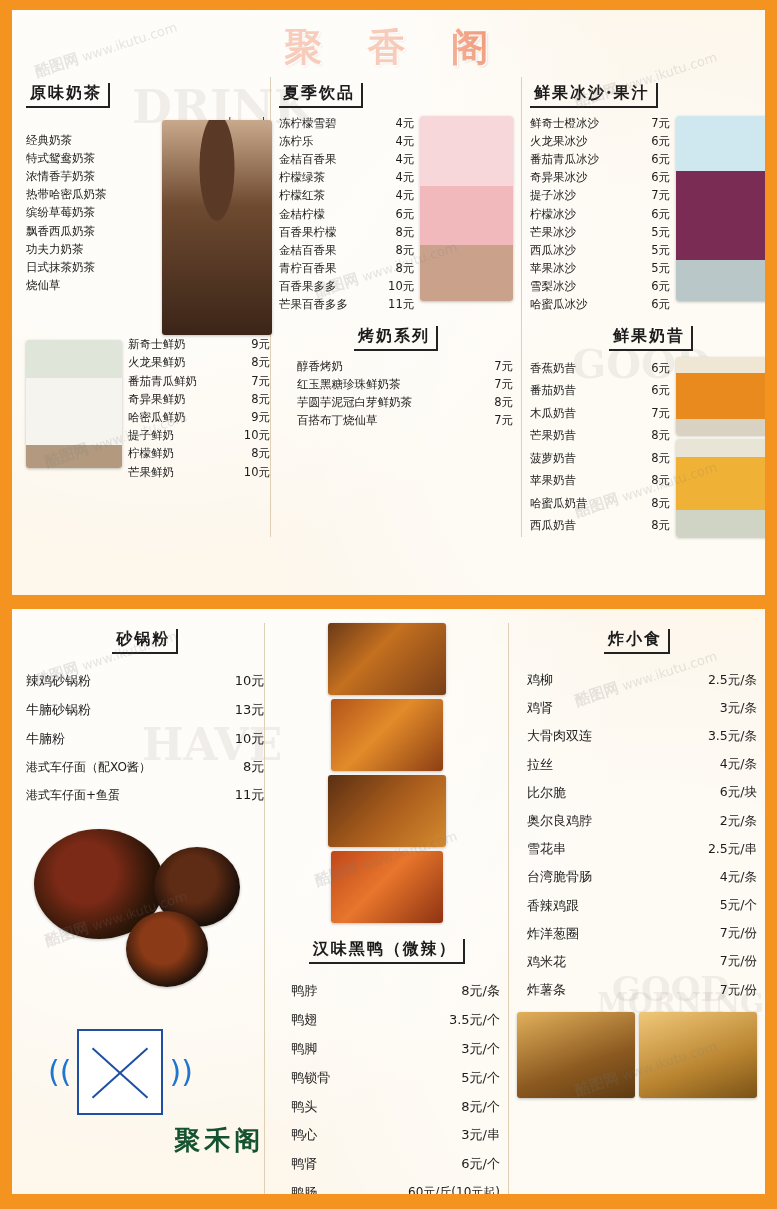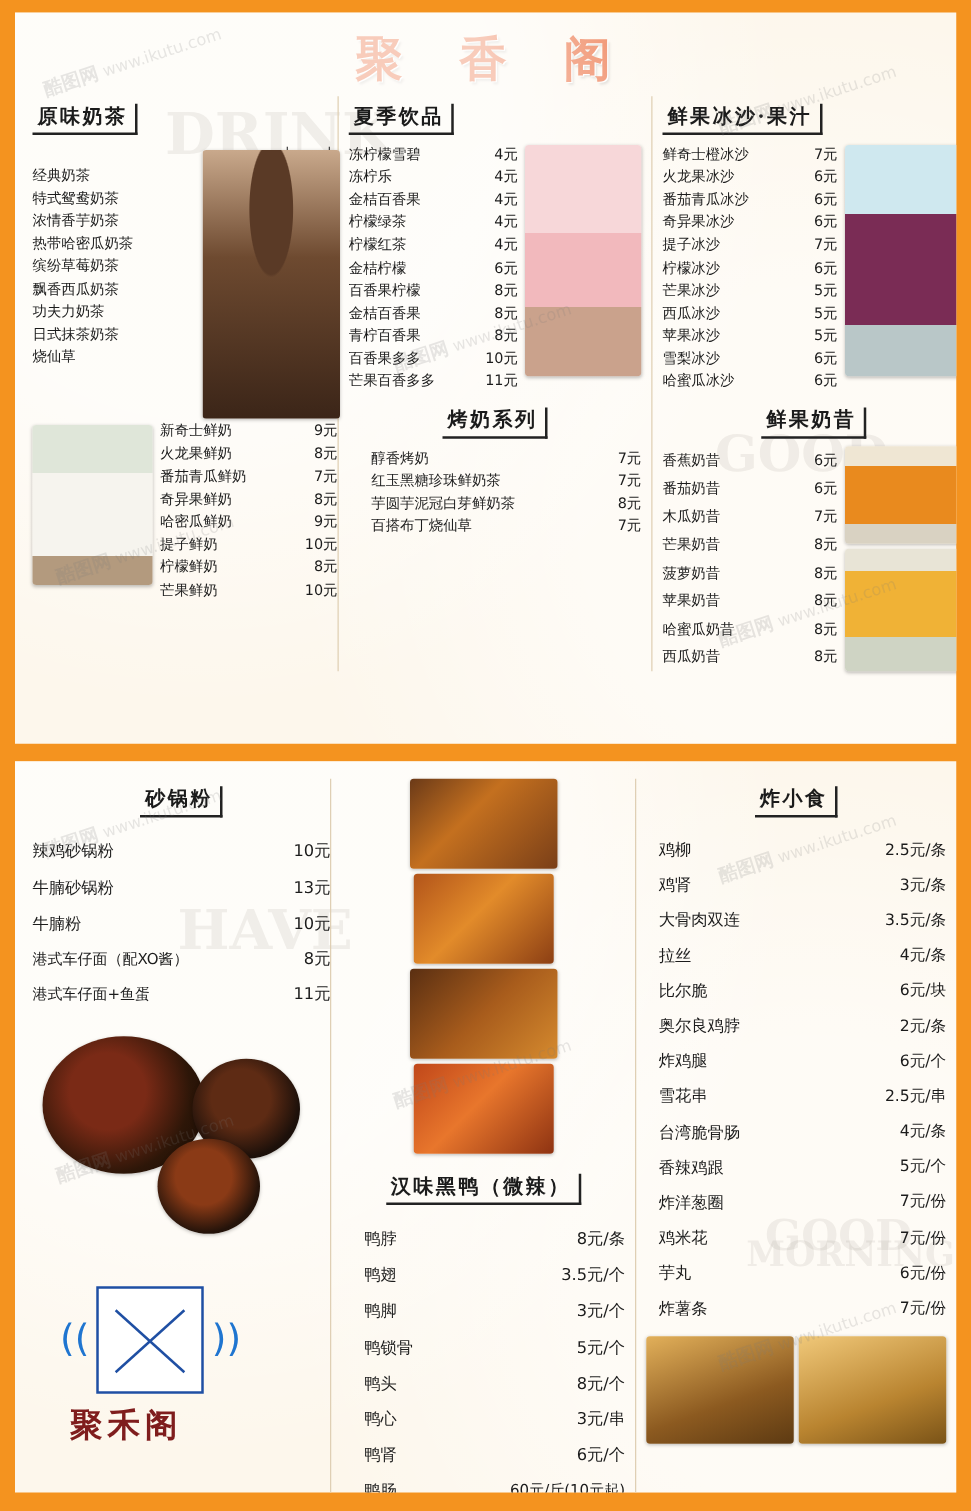--- a/index.html
+++ b/index.html
@@ -134,22 +134,23 @@
   .qr::before, .qr::after {
     content: "";
     position: absolute; left: 4px; right: 4px; top: 50%;
     height: 2px; background: #1f4fa3;
   }
   .qr::before { transform: rotate(42deg); }
   .qr::after { transform: rotate(-42deg); }
   .wave { color: #1f75d0; font-size: 30px; line-height: 1; }
   .logo-bottom {
     font-family: "DejaVu Serif","Liberation Serif",serif;
-    font-weight: bold; font-size: 26px; color: #7f1d1d;
+    font-weight: bold; font-size: 26px; color: #14532d;
     letter-spacing: 4px;
+    text-align: right;
   }
 
   .wm {
     position: absolute;
     color: rgba(120,120,120,.18);
     font-size: 13px;
     transform: rotate(-18deg);
     pointer-events: none;
     white-space: nowrap;
   }
@@ -607,46 +608,38 @@
               </tr>
           <tr>
                 <td class="nm" style="font-size:13px; padding:5.1px 0 5.1px 10px;">比尔脆</td>
                 <td class="pr" style="font-size:12.5px; width:76px;">6元/块</td>
               </tr>
           <tr>
                 <td class="nm" style="font-size:13px; padding:5.1px 0 5.1px 10px;">奥尔良鸡脖</td>
                 <td class="pr" style="font-size:12.5px; width:76px;">2元/条</td>
               </tr>
           <tr>
-                <td class="nm" style="font-size:13px; padding:5.1px 0 5.1px 10px;">炸鸡腿</td>
-                <td class="pr" style="font-size:12.5px; width:76px;">6元/个</td>
-              </tr>
-          <tr>
                 <td class="nm" style="font-size:13px; padding:5.1px 0 5.1px 10px;">雪花串</td>
                 <td class="pr" style="font-size:12.5px; width:76px;">2.5元/串</td>
               </tr>
           <tr>
                 <td class="nm" style="font-size:13px; padding:5.1px 0 5.1px 10px;">台湾脆骨肠</td>
                 <td class="pr" style="font-size:12.5px; width:76px;">4元/条</td>
               </tr>
           <tr>
                 <td class="nm" style="font-size:13px; padding:5.1px 0 5.1px 10px;">香辣鸡跟</td>
                 <td class="pr" style="font-size:12.5px; width:76px;">5元/个</td>
               </tr>
           <tr>
                 <td class="nm" style="font-size:13px; padding:5.1px 0 5.1px 10px;">炸洋葱圈</td>
                 <td class="pr" style="font-size:12.5px; width:76px;">7元/份</td>
               </tr>
           <tr>
                 <td class="nm" style="font-size:13px; padding:5.1px 0 5.1px 10px;">鸡米花</td>
                 <td class="pr" style="font-size:12.5px; width:76px;">7元/份</td>
-              </tr>
-          <tr>
-                <td class="nm" style="font-size:13px; padding:5.1px 0 5.1px 10px;">芋丸</td>
-                <td class="pr" style="font-size:12.5px; width:76px;">6元/份</td>
               </tr>
           <tr>
                 <td class="nm" style="font-size:13px; padding:5.1px 0 5.1px 10px;">炸薯条</td>
                 <td class="pr" style="font-size:12.5px; width:76px;">7元/份</td>
               </tr>
         </tbody>
           </table>
 
         <div style="display:flex; gap:4px; margin-top:8px;">
           <div class="photo ph-fries1" style="width:118px; height:86px;"></div>

